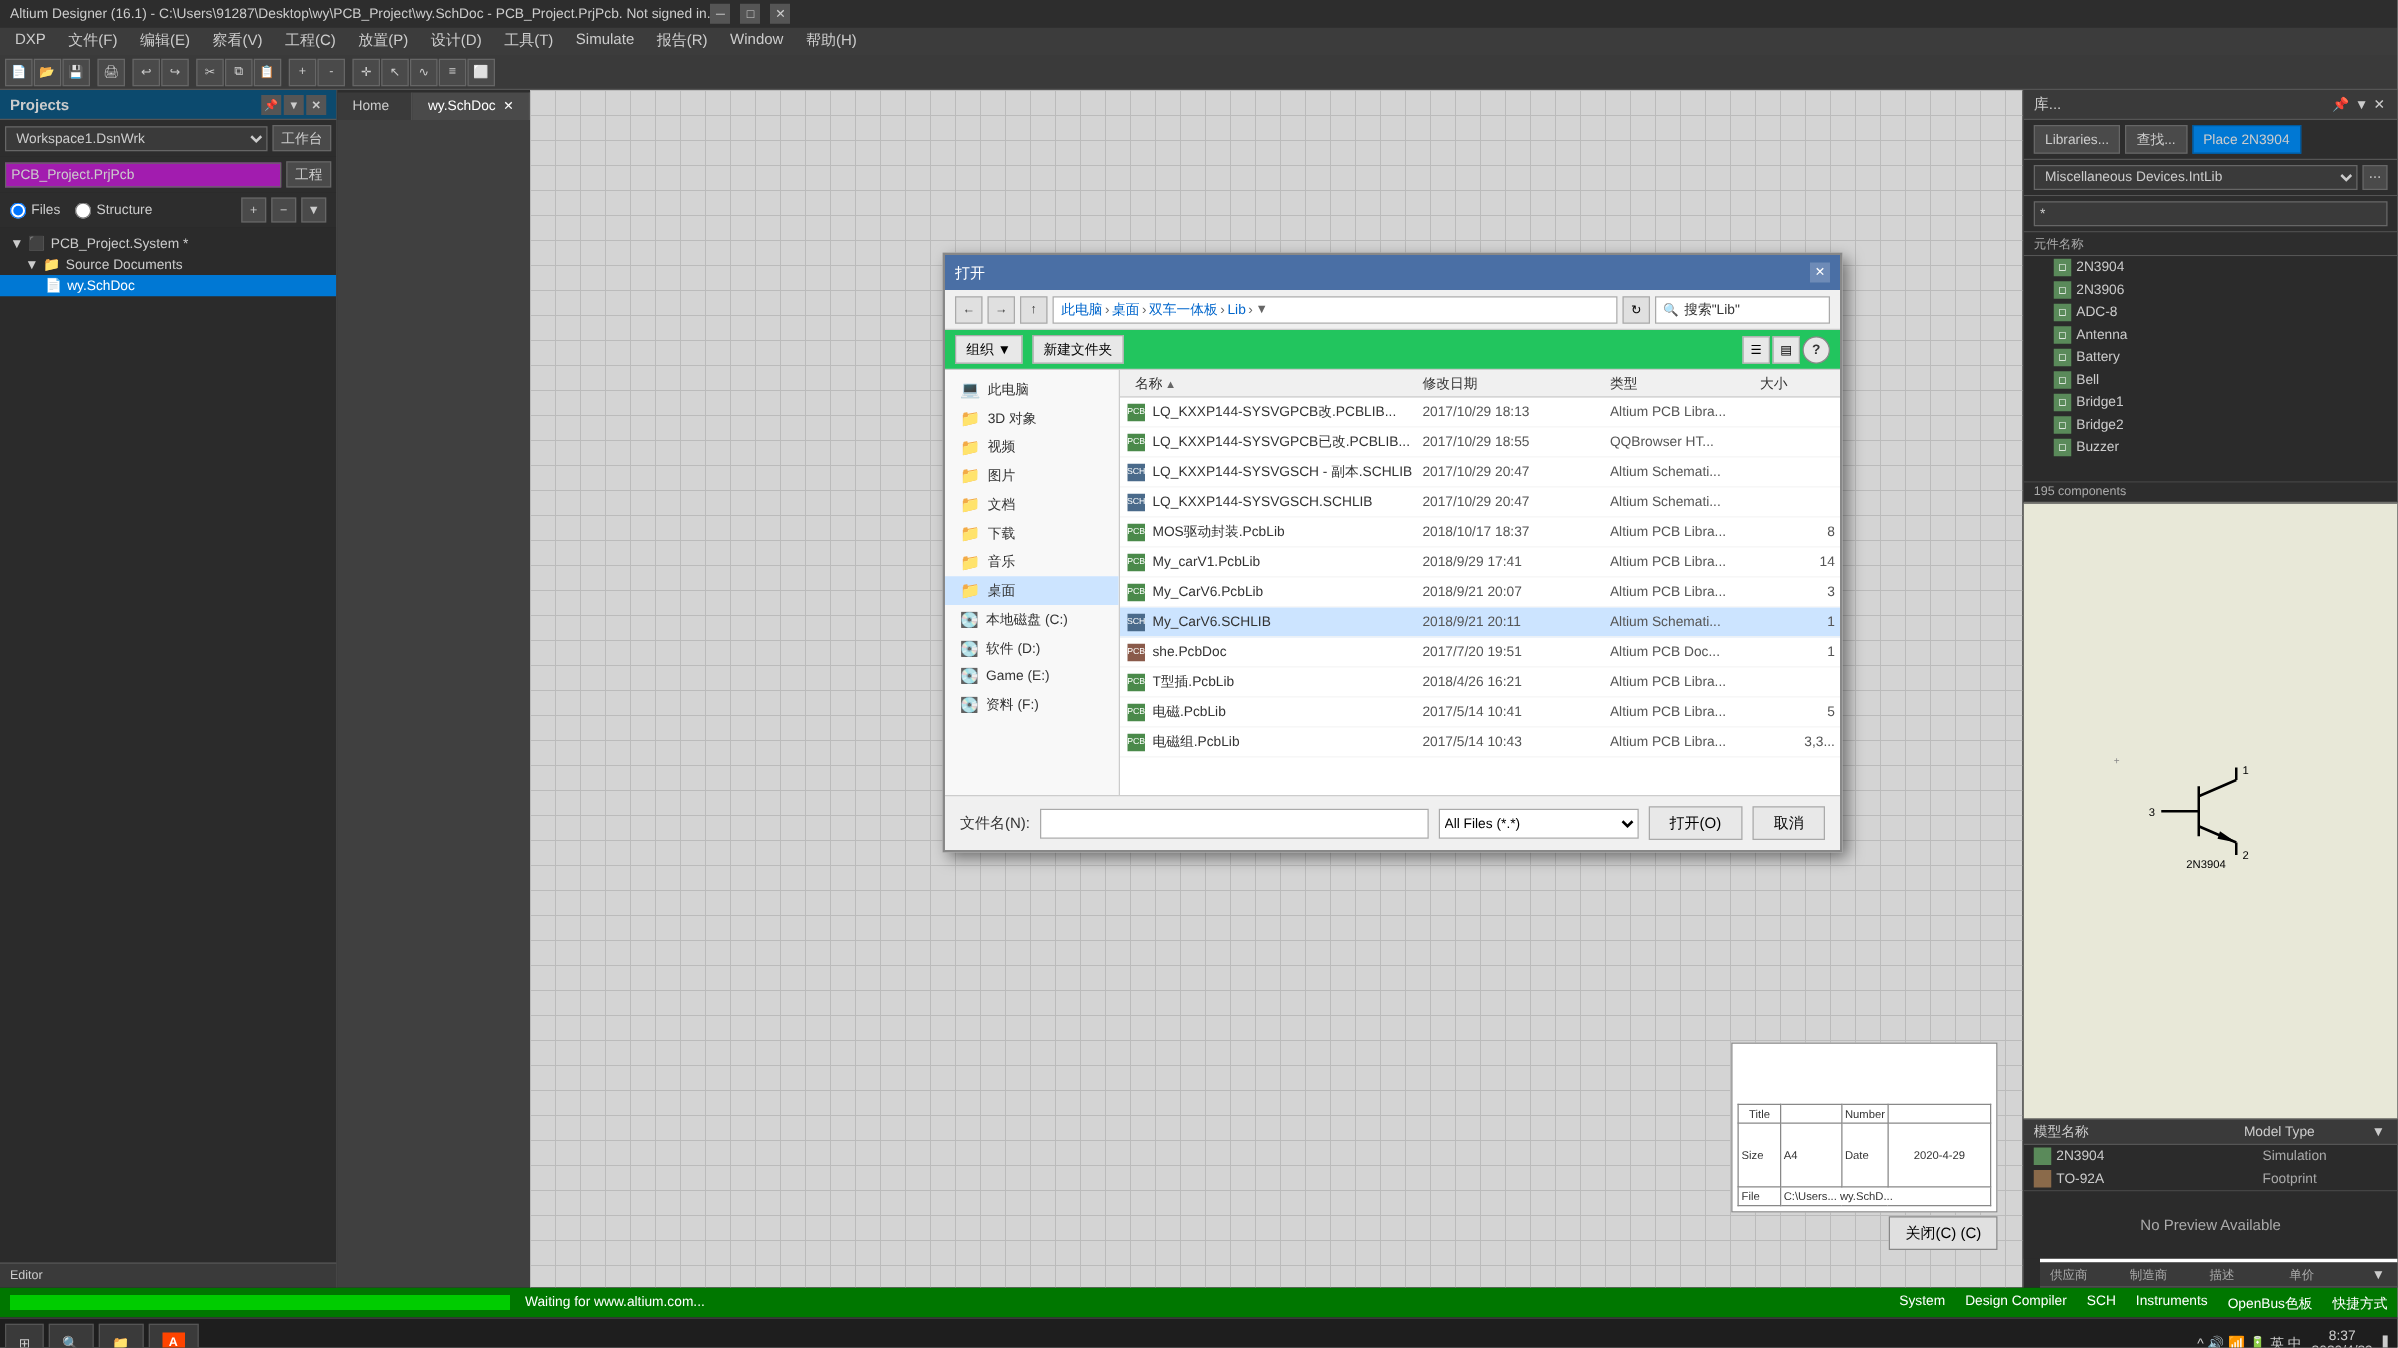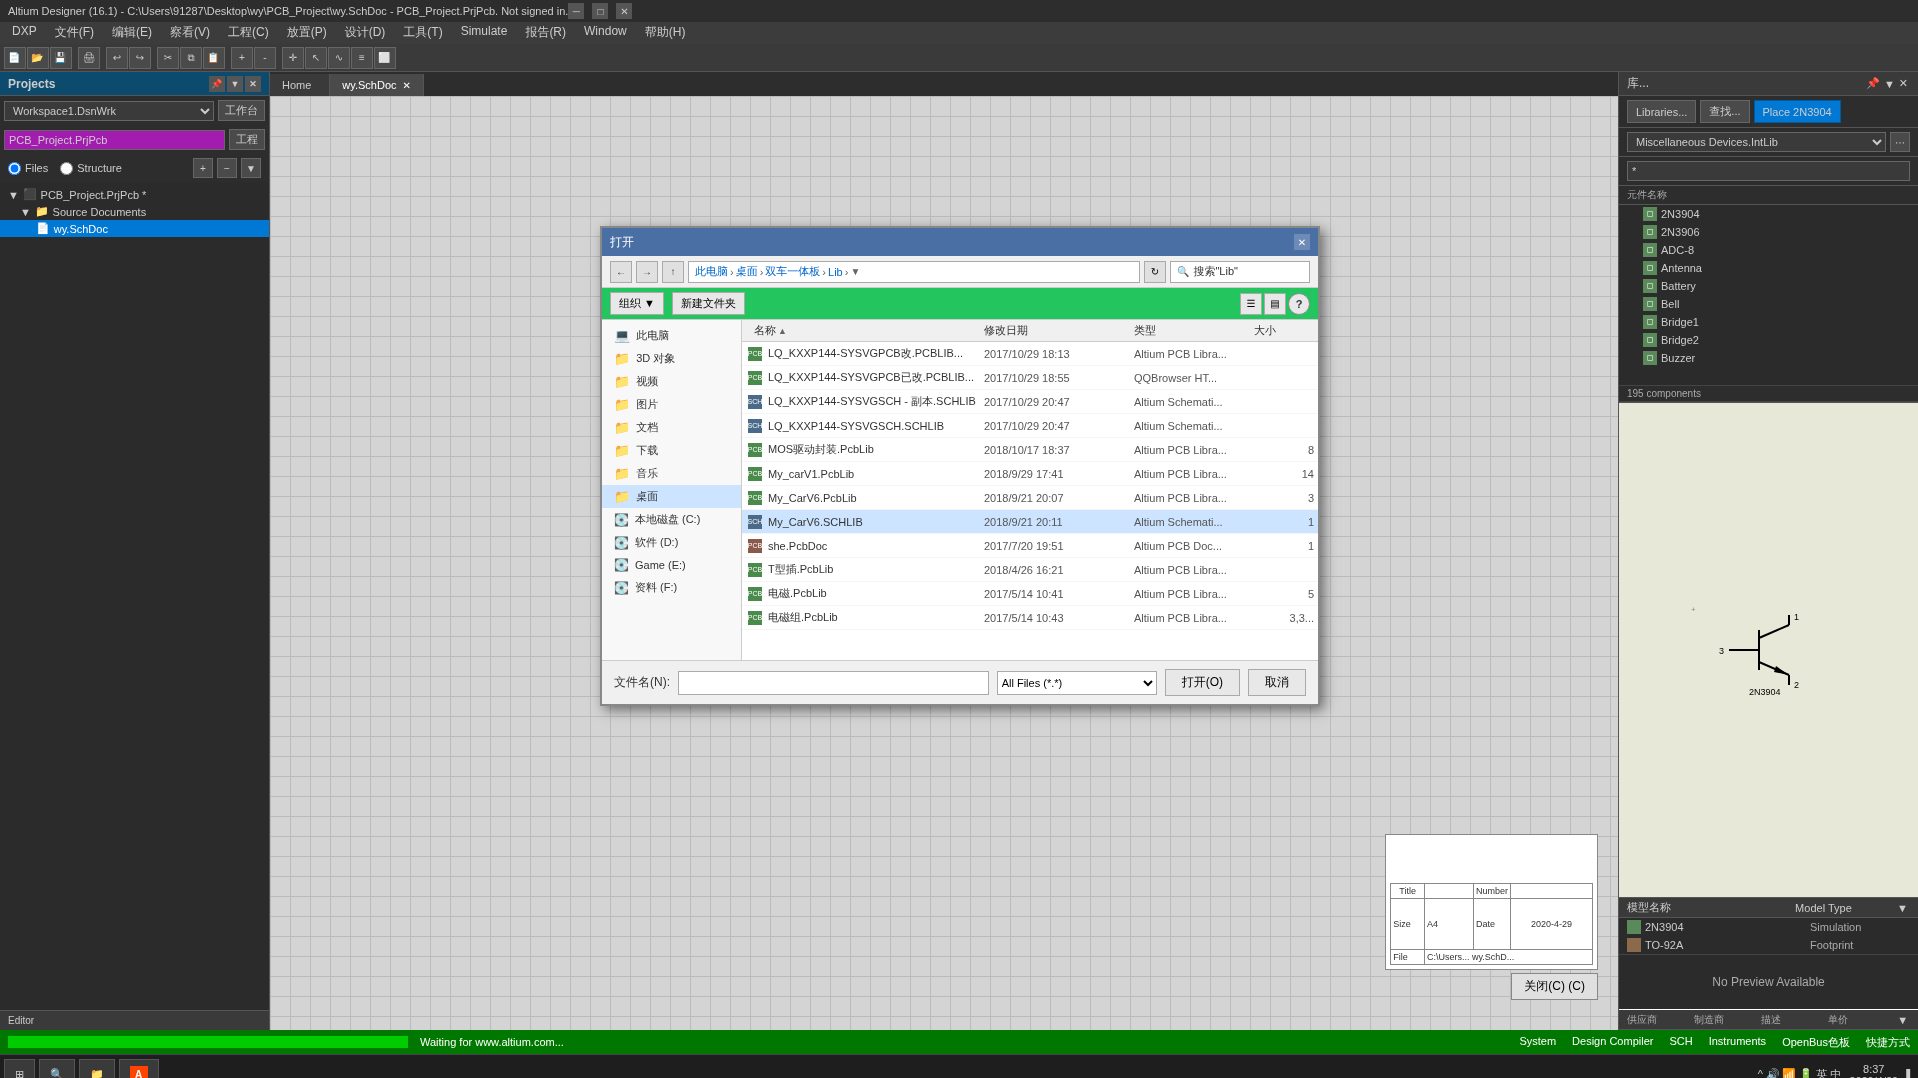--- a/index.html
+++ b/index.html
@@ -43,21 +43,21 @@
 
     #project-tree { flex: 1; overflow-y: auto; background: #2b2b2b; padding: 4px 0; }
     .tree-item { color: #ccc; padding: 2px 8px; font-size: 11px; cursor: pointer; display: flex; align-items: center; gap: 4px; }
     .tree-item.selected { background: #0078d4; color: #fff; }
     .tree-indent { padding-left: 20px; }
     .tree-indent2 { padding-left: 36px; }
 
     #left-panel-footer { background: #3a3a3a; height: 20px; display: flex; align-items: center; padding: 0 8px; color: #ccc; font-size: 10px; border-top: 1px solid #555; }
 
     
-    #center-area { flex: 1; background: #404040; display: flex; flex-direction: column; }
+    #center-area { flex: 1; background: #404040; display: flex; flex-direction: row; }
     #tabs-bar { background: #2d2d2d; height: 24px; display: flex; align-items: flex-end; }
     .tab { height: 22px; padding: 0 12px; background: #3a3a3a; color: #ccc; font-size: 11px; display: flex; align-items: center; gap: 6px; cursor: pointer; border-right: 1px solid #555; }
     .tab.active { background: #4a4a4a; color: #fff; }
     .tab-close { font-size: 10px; cursor: pointer; }
 
     #canvas-area { flex: 1; background: #c8c8c8; position: relative; overflow: hidden; }
     #canvas-grid { width: 100%; height: 100%; background-color: #d4d4d4; background-image: linear-gradient(#bbb 1px, transparent 1px), linear-gradient(90deg, #bbb 1px, transparent 1px); background-size: 20px 20px; }
     #open-dialog { position: absolute; top: 130px; left: 330px; width: 720px; background: #f0f0f0; border: 2px solid #888; box-shadow: 4px 4px 12px rgba(0,0,0,0.5); pointer-events: all; }
     #dialog-title { background: #4a6fa5; color: #fff; height: 28px; display: flex; align-items: center; padding: 0 8px; font-size: 12px; }
     #dialog-title-text { flex: 1; }
@@ -137,21 +137,21 @@
 
     #model-section { background: #2b2b2b; border-top: 1px solid #555; }
     #model-header { background: #3a3a3a; color: #ccc; height: 20px; display: flex; align-items: center; padding: 0 8px; font-size: 11px; border-bottom: 1px solid #555; }
     .model-col { flex: 1; }
     .model-col2 { width: 100px; }
     .model-row { display: flex; align-items: center; padding: 2px 8px; font-size: 11px; color: #ccc; }
     .model-icon { width: 14px; height: 14px; margin-right: 4px; }
 
     #no-preview { background: #2b2b2b; color: #aaa; text-align: center; padding: 20px; font-size: 12px; border-top: 1px solid #444; }
 
-    #supplier-section { background: #1d4ed8; border-top: 1px solid #ffffff; }
+    #supplier-section { background: #1d4ed8; border-top: 3px solid #ffffff; margin-left: 13px; }
     #supplier-header { background: #3a3a3a; color: #ccc; height: 20px; display: flex; align-items: center; padding: 0 8px; font-size: 11px; border-bottom: 1px solid #555; }
     .sup-col { flex: 1; color: #aaa; font-size: 10px; }
 
     
     #status-bar { background: #007700; height: 24px; display: flex; align-items: center; padding: 0 8px; }
     #progress-bar { flex: 1; height: 12px; background: #00cc00; max-width: 400px; }
     #status-text { color: #fff; font-size: 11px; padding-left: 12px; flex: 1; }
 
     
     #taskbar { background: #1e1e1e; height: 40px; display: flex; align-items: center; padding: 0 4px; gap: 4px; border-top: 1px solid #444; }
@@ -252,21 +252,21 @@
         <div class="file-action-btn">+</div>
         <div class="file-action-btn">−</div>
         <div class="file-action-btn">▼</div>
       </div>
     </div>
 
     <div id="project-tree">
       <div class="tree-item">
         <span>▼</span>
         <span style="color:#6a9fd8;">⬛</span>
-        <span>PCB_Project.PrjPcb *</span>
+        <span>PCB_Project.System *</span>
       </div>
       <div class="tree-item tree-indent">
         <span>▼</span>
         <span>📁</span>
         <span>Source Documents</span>
       </div>
       <div class="tree-item tree-indent2 selected">
         <span style="color:#4a8acd;">📄</span>
         <span>wy.SchDoc</span>
       </div>

